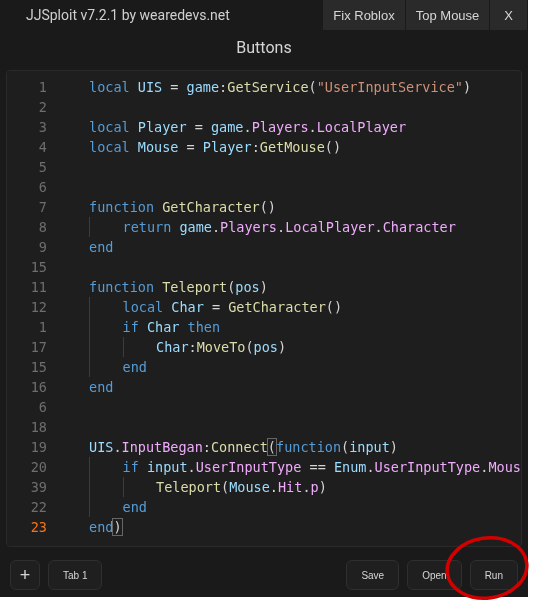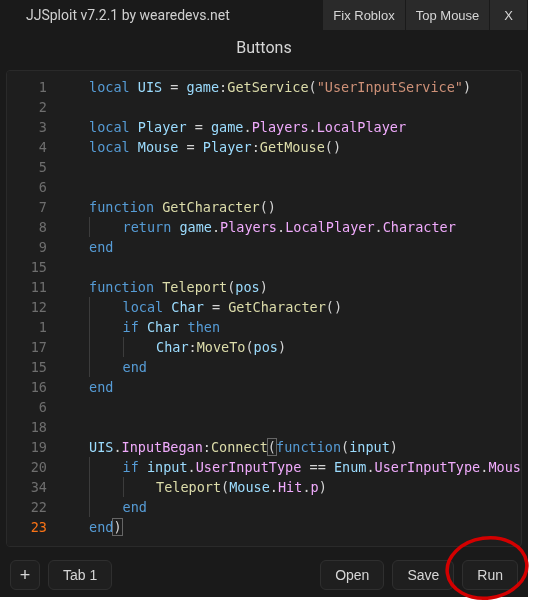--- a/index.html
+++ b/index.html
@@ -108,21 +108,21 @@
       padding: 0 10px;
       gap: 8px;
     }
     .bb-btn {
       background: #1f1f1f;
       border: 1px solid #2f2f2f;
       color: #d6d6d6;
       border-radius: 6px;
       height: 30px;
       padding: 8px 14px;
-      font-size: 14px;
+      font-size: 10px;
       cursor: pointer;
       display: flex;
       align-items: center;
     }
     .bb-btn.square { width: 30px; padding: 0; justify-content: center; font-size: 18px; }
     .bb-spacer { flex: 1; }
     .annotation {
       position: absolute;
       pointer-events: none;
     }
@@ -160,33 +160,33 @@
         <div>11</div>
         <div>12</div>
         <div>1</div>
         <div>17</div>
         <div>15</div>
         <div>16</div>
         <div>6</div>
         <div>18</div>
         <div>19</div>
         <div>20</div>
-        <div>34</div>
+        <div>39</div>
         <div>22</div>
         <div class="current">23</div>
       </div>
     <div class="code" id="code"><div class="line"><span class="kw">local</span> <span class="ident">UIS</span> <span class="op">=</span> <span class="ident">game</span><span class="punc">:</span><span class="call">GetService</span><span class="punc">(</span><span class="str">"UserInputService"</span><span class="punc">)</span></div><div class="line"></div><div class="line"><span class="kw">local</span> <span class="ident">Player</span> <span class="op">=</span> <span class="ident">game</span><span class="punc">.</span><span class="prop">Players</span><span class="punc">.</span><span class="prop">LocalPlayer</span></div><div class="line"><span class="kw">local</span> <span class="ident">Mouse</span> <span class="op">=</span> <span class="ident">Player</span><span class="punc">:</span><span class="call">GetMouse</span><span class="punc">()</span></div><div class="line"></div><div class="line"></div><div class="line"><span class="kw">function</span> <span class="fn">GetCharacter</span><span class="punc">()</span></div><div class="line"><span class="indent-guide">    </span><span class="kw">return</span> <span class="ident">game</span><span class="punc">.</span><span class="prop">Players</span><span class="punc">.</span><span class="prop">LocalPlayer</span><span class="punc">.</span><span class="prop">Character</span></div><div class="line"><span class="kw">end</span></div><div class="line"></div><div class="line"><span class="kw">function</span> <span class="fn">Teleport</span><span class="punc">(</span><span class="ident">pos</span><span class="punc">)</span></div><div class="line"><span class="indent-guide">    </span><span class="kw">local</span> <span class="ident">Char</span> <span class="op">=</span> <span class="call">GetCharacter</span><span class="punc">()</span></div><div class="line"><span class="indent-guide">    </span><span class="kw">if</span> <span class="ident">Char</span> <span class="kw">then</span></div><div class="line"><span class="indent-guide">    </span><span class="indent-guide">    </span><span class="ident">Char</span><span class="punc">:</span><span class="call">MoveTo</span><span class="punc">(</span><span class="ident">pos</span><span class="punc">)</span></div><div class="line"><span class="indent-guide">    </span><span class="kw">end</span></div><div class="line"><span class="kw">end</span></div><div class="line"></div><div class="line"></div><div class="line"><span class="ident">UIS</span><span class="punc">.</span><span class="prop">InputBegan</span><span class="punc">:</span><span class="call">Connect</span><span class="punc bracket-hl">(</span><span class="kw">function</span><span class="punc">(</span><span class="ident">input</span><span class="punc">)</span></div><div class="line"><span class="indent-guide">    </span><span class="kw">if</span> <span class="ident">input</span><span class="punc">.</span><span class="prop">UserInputType</span> <span class="op">==</span> <span class="ident">Enum</span><span class="punc">.</span><span class="prop">UserInputType</span><span class="punc">.</span><span class="prop">MouseBut</span></div><div class="line"><span class="indent-guide">    </span><span class="indent-guide">    </span><span class="call">Teleport</span><span class="punc">(</span><span class="ident">Mouse</span><span class="punc">.</span><span class="prop">Hit</span><span class="punc">.</span><span class="prop">p</span><span class="punc">)</span></div><div class="line"><span class="indent-guide">    </span><span class="kw">end</span></div><div class="line"><span class="kw">end</span><span class="punc bracket-hl">)</span></div></div>
   </div>
 
   <div class="bottombar">
     <button class="bb-btn square">+</button>
     <button class="bb-btn">Tab 1</button>
     <div class="bb-spacer"></div>
+    <button class="bb-btn">Save</button>
     <button class="bb-btn">Open</button>
-    <button class="bb-btn">Save</button>
     <button class="bb-btn">Run</button>
   </div>
 </div>
 
 <div class="annotation" style="left:440px;top:530px;">
   <svg width="100" height="80">
     <ellipse cx="47" cy="38" rx="40" ry="30" fill="none" stroke="#d30000" stroke-width="3.5" transform="rotate(-8 47 38)"></ellipse>
   </svg>
 </div>
 

